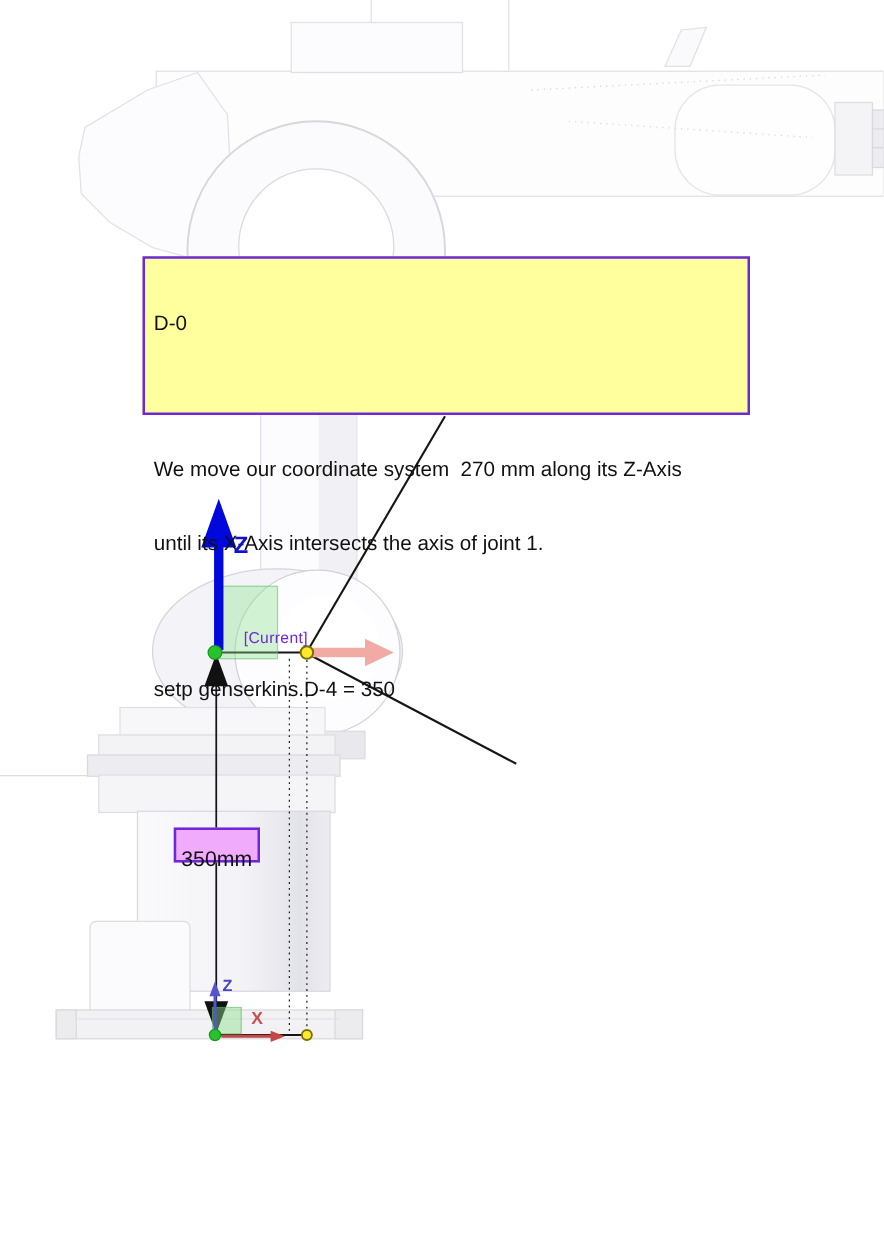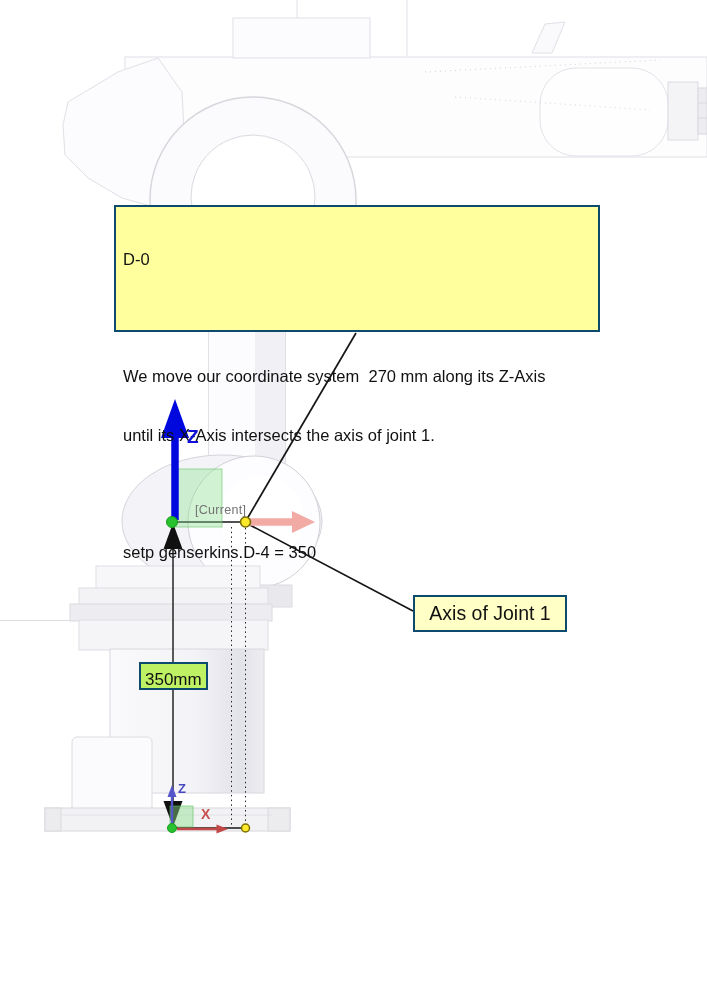--- a/index.html
+++ b/index.html
@@ -2,37 +2,37 @@
 <html><head>
 <meta charset="utf-8">
 <style>
   html,body{margin:0;padding:0;background:#ffffff;}
   .stage{
     position:relative;width:707px;height:1000px;background:#ffffff;
     font-family:"Liberation Sans","DejaVu Sans",sans-serif;overflow:hidden;
   }
   .stage svg{position:absolute;left:0;top:0;}
   .box{
-    position:absolute;box-sizing:border-box;border:2px solid #0c4a6e;color:#111;
+    position:absolute;box-sizing:border-box;border:2px solid #6d28d9;color:#111;
   }
   .callout{
     left:114px;top:205px;width:486px;height:127px;background:#ffff9e;
     padding:4px 4px 0 7px;font-size:16.5px;line-height:19.5px;white-space:pre;
   }
   .spacer{height:19.5px;}
   .joint-label{
     left:413px;top:595px;width:154px;height:37px;background:#ffffc6;
     font-size:19.5px;line-height:32px;text-align:center;
   }
   .dim-label{
-    left:139px;top:662px;height:28px;background:#bef264;
-    font-size:17px;line-height:24px;padding:4px 4px;
+    left:139px;top:662px;height:20px;background:#f0abfc;
+    font-size:17px;line-height:24px;padding:12px 4px;
   }
   .floating{position:absolute;}
-  .current-label{left:195px;top:503px;font-size:12.5px;color:#737373;letter-spacing:.3px;}
+  .current-label{left:195px;top:503px;font-size:12.5px;color:#6d28d9;letter-spacing:.3px;}
   .z-top{left:187px;top:426px;font-size:19px;font-weight:bold;color:#1010d8;}
   .z-base{left:178px;top:781px;font-size:13px;font-weight:bold;color:#4848c0;}
   .x-base{left:201px;top:806px;font-size:14px;font-weight:bold;color:#c85050;}
 </style>
 </head>
 <body>
 
 <div class="stage">
 
   <svg width="707" height="1000" viewBox="0 0 707 1000">
@@ -132,21 +132,20 @@
 
   <div class="box callout">
     <div>D-0</div>
     <div class="spacer"></div>
     <div>We move our coordinate system  270 mm along its Z-Axis</div>
     <div>until its X-Axis intersects the axis of joint 1.</div>
     <div class="spacer"></div>
     <div>setp genserkins.D-4 = 350</div>
   </div>
 
-  <div class="box joint-label">Axis of Joint 1</div>
 
   <div class="box dim-label">350mm</div>
 
   <div class="floating current-label">[Current]</div>
 
   <div class="floating z-top">Z</div>
 
   <div class="floating z-base">Z</div>
 
   <div class="floating x-base">X</div>

